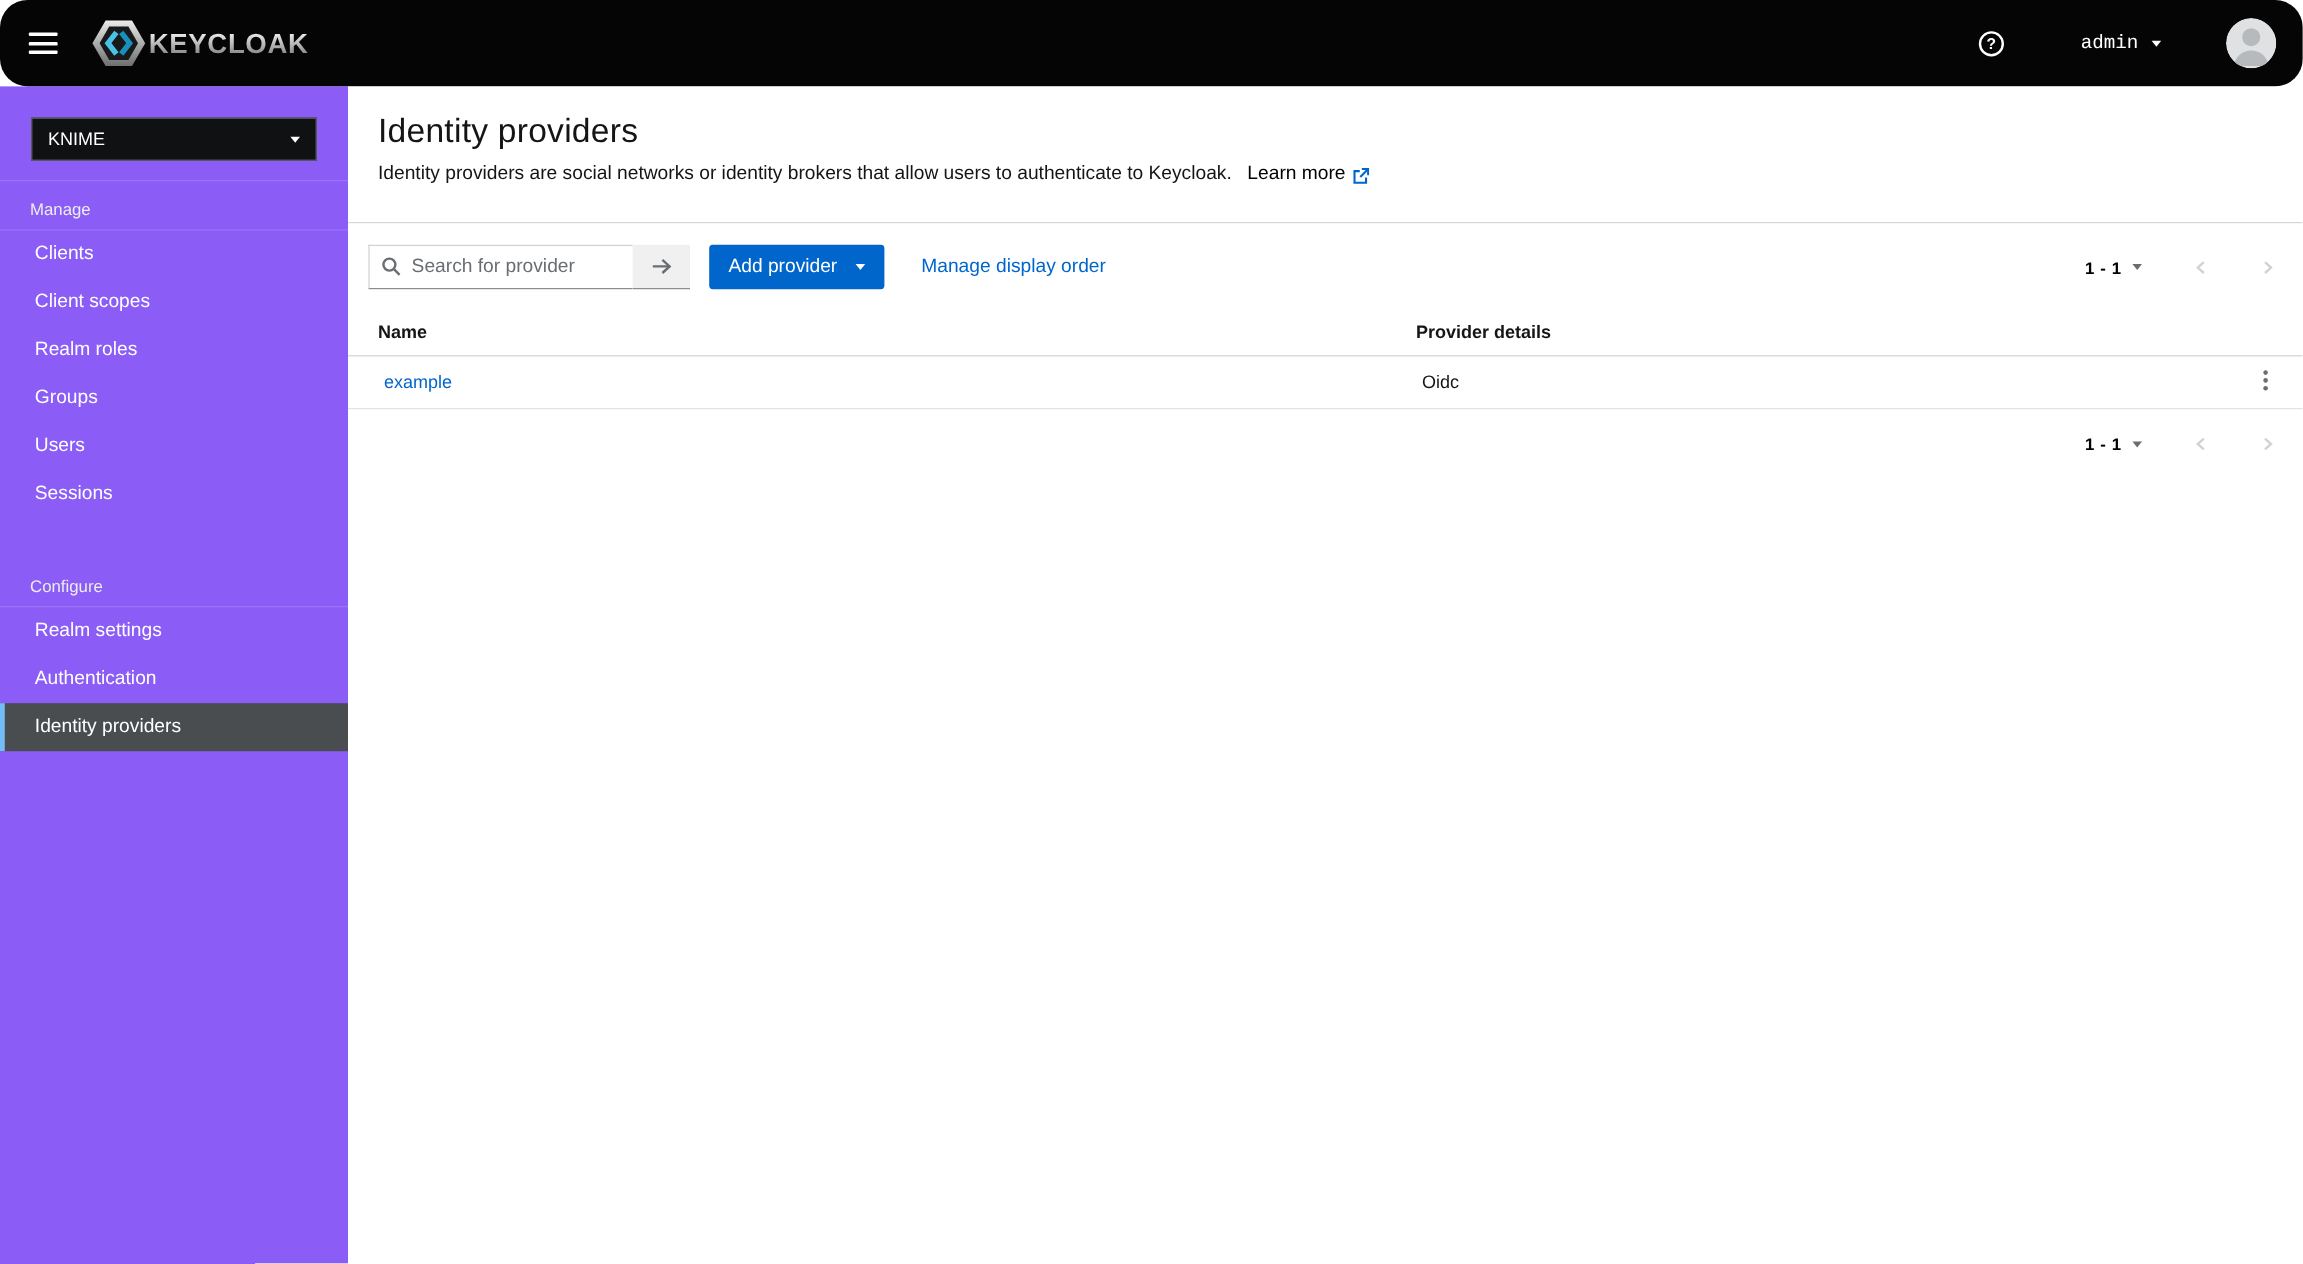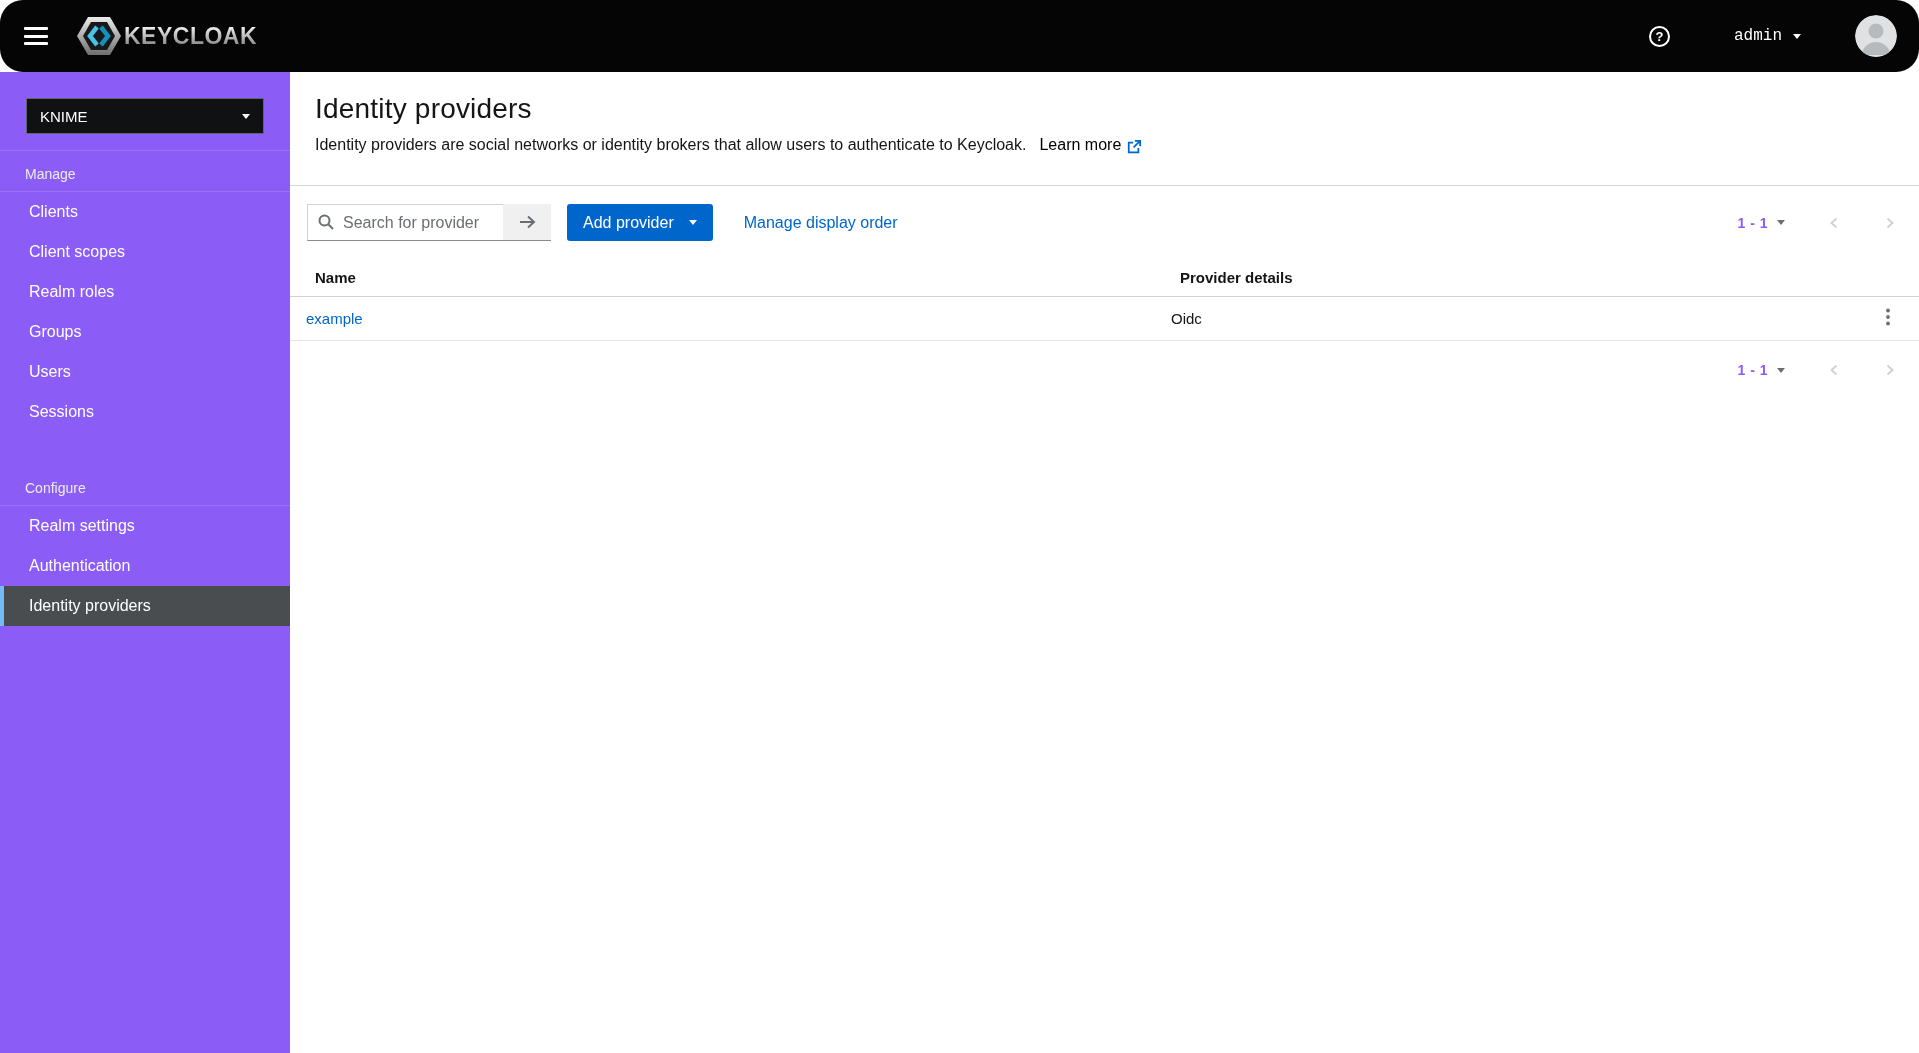--- a/index.html
+++ b/index.html
@@ -55,46 +55,46 @@
   .page-header { padding:21px 24px 0 25px; height:113px; }
   .page-title { margin:0 0 11px 0; font-size:28px; font-weight:500; color:#151515; letter-spacing:.2px; }
   .page-desc { font-size:16px; color:#151515; }
   .learn-more { color:#000000; text-decoration:none; margin-left:13px; display:inline-flex; align-items:flex-end; gap:6px; }
   .section-divider { border-bottom:1px solid #d6d6d6; }
 
   .toolbar { display:flex; align-items:center; padding:18px 22px 18px 17px; }
   .search-group { display:flex; height:37px; }
   .search-box { position:relative; }
   .search-box input {
-    width:196px; height:37px; border:1px solid #d2d2d2; border-bottom-color:#8a8d90; border-right:none;
+    width:220px; height:37px; border:1px solid #d2d2d2; border-bottom-color:#8a8d90; border-right:none;
     padding:0 8px 0 35px; font-size:16px; font-family:inherit; color:#151515; outline:none;
   }
   .search-box input::placeholder { color:#6a6e73; }
   .search-icon { position:absolute; left:11px; top:10px; }
   .search-submit {
     width:48px; height:37px; background:#f0f0f0; border:none; border-bottom:1px solid #8a8d90;
     display:flex; align-items:center; justify-content:center; cursor:pointer;
   }
   .add-provider {
     margin-left:16px; height:37px; background:#0066cc; color:#fff; border:none; border-radius:3px;
     font-size:16px; font-family:inherit; padding:0 16px; display:flex; align-items:center; gap:15px; cursor:pointer;
   }
   .manage-order { margin-left:31px; font-size:16px; color:#0066cc; text-decoration:none; }
 
   .pagination { margin-left:auto; display:flex; align-items:center; }
   .pagination-toggle { background:none; border:none; cursor:pointer; display:flex; align-items:center; gap:9px; font-family:inherit; padding:0; }
-  .pagination-range { font-size:14px; font-weight:bold; color:#8b5cf6; letter-spacing:.5px; }
+  .pagination-range { font-size:14px; font-weight:bold; color:#000000; letter-spacing:.5px; }
   .pagination-toggle .caret { color:#6a6e73; }
   .page-nav-btn { background:none; border:none; padding:0 0 0 0; margin-left:42px; cursor:default; display:flex; }
 
   table { width:100%; border-collapse:collapse; table-layout:fixed; }
   col.c-name { width:53.1%; }
   col.c-kebab { width:64px; }
   th { text-align:left; font-size:15px; font-weight:bold; color:#151515; padding:10px 16px 10px 25px; border-bottom:1px solid #d2d2d2; }
-  td { font-size:15px; color:#151515; padding:11px 16px 11px 16px; border-bottom:1px solid #e3e3e3; }
+  td { font-size:15px; color:#151515; padding:11px 16px 11px 30px; border-bottom:1px solid #e3e3e3; }
   td.kebab-cell { text-align:right; padding:5px 20px 5px 0; }
   .row-link { color:#0066cc; text-decoration:none; }
   .kebab-btn { background:none; border:none; cursor:pointer; padding:6px 8px; }
 
   .bottom-pagination-row { display:flex; justify-content:flex-end; padding:21px 22px; }
 </style>
 </head>
 <body>
 
 <div class="app">

